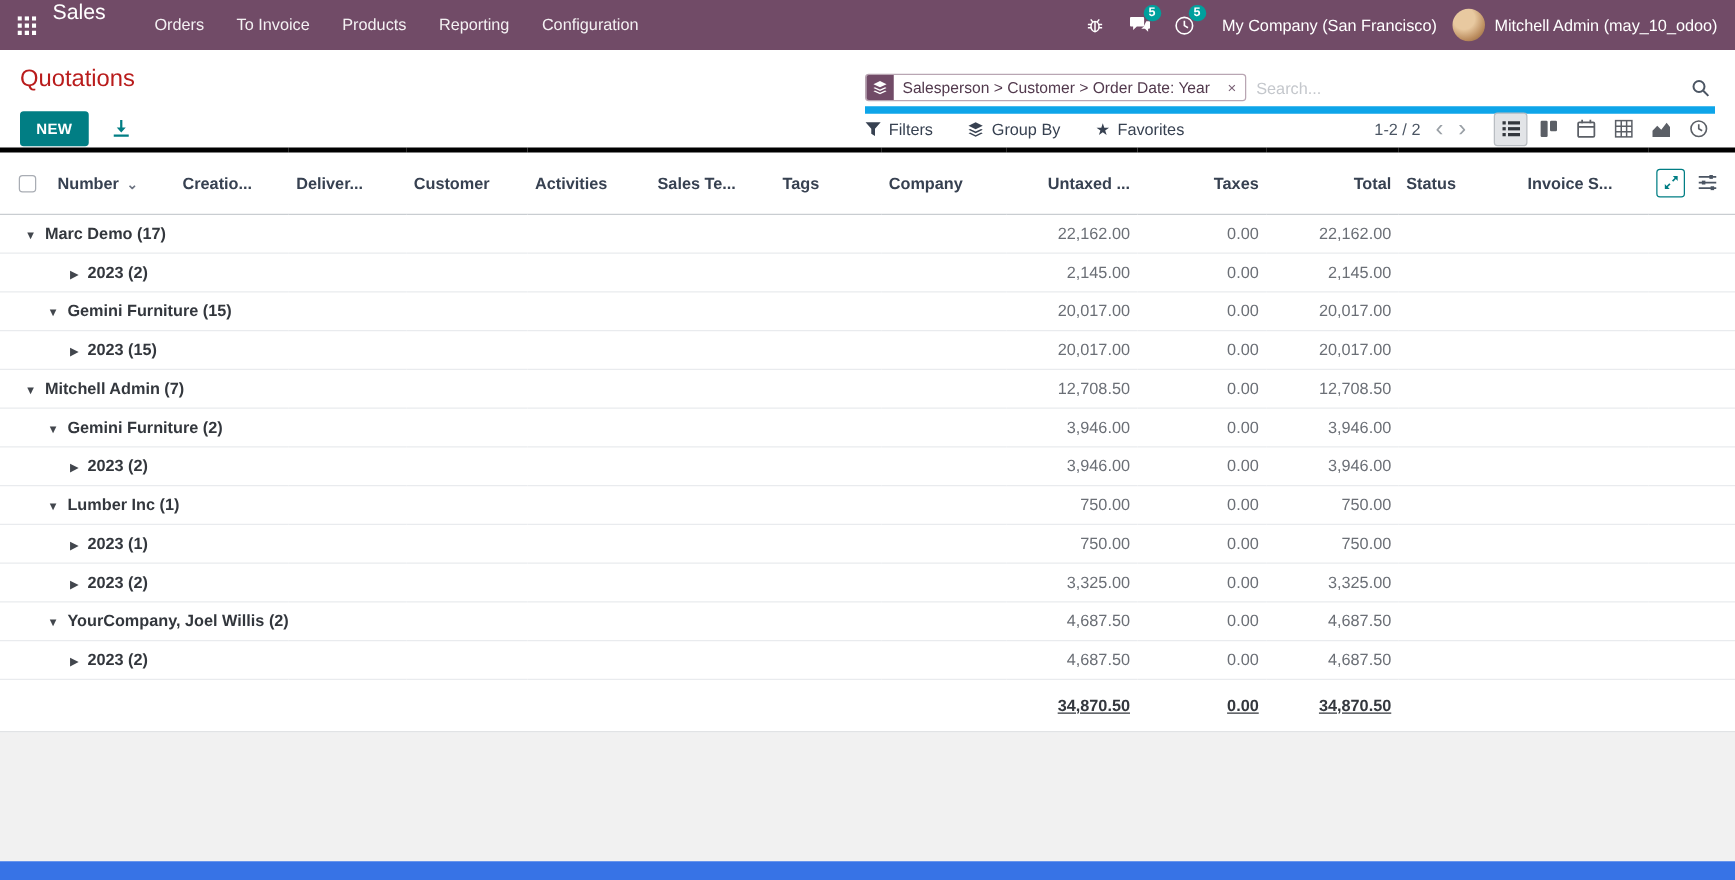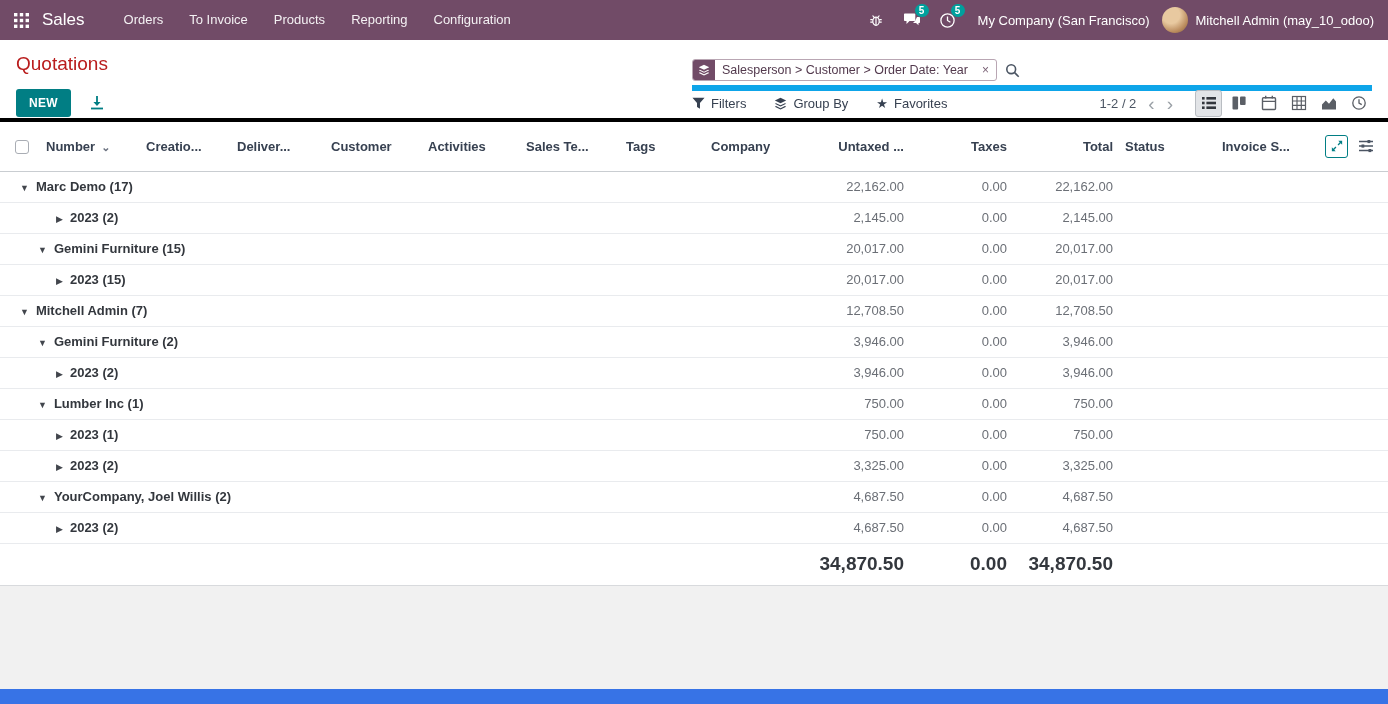--- a/index.html
+++ b/index.html
@@ -10,21 +10,21 @@
     display: flex;
     flex-direction: column;
     font-size: 13px;
     color: #374151;
   }
 
   
   .topbar {
     height: 40px; flex-shrink: 0;
     background: var(--brand, #714B67);
-    display: flex; align-items: center;
+    display: flex; 
     color: #fff;
   }
   .apps-btn { width: 42px; height: 40px; display: flex; align-items: center; justify-content: center; cursor: pointer; }
   .brand-name { font-size: 17px; margin-right: 26px; cursor: pointer; }
   .menus { display: flex; height: 40px; }
   .menu-item { line-height: 40px; padding: 0 13px; font-size: 13px; color: rgba(255,255,255,.92); cursor: pointer; }
   .systray { margin-left: auto; display: flex; align-items: center; height: 40px; }
   .tray-btn { position: relative; width: 36px; height: 40px; display: flex; align-items: center; justify-content: center; cursor: pointer; }
   .badge {
     position: absolute; top: 4px; right: 1px;
@@ -93,21 +93,21 @@
   .expand-btn {
     width: 23px; height: 23px; border: 1px solid var(--primary, #017E84); border-radius: 3px;
     display: flex; align-items: center; justify-content: center; background: #fff; cursor: pointer;
   }
   tbody td { height: 31px; vertical-align: middle; font-size: 13px; overflow: hidden; white-space: nowrap; }
   tbody tr { border-bottom: 1px solid #e9ebee; cursor: pointer; padding-left: 33px; }
   .caret { font-size: 9px; color: #42464d; margin-right: 7px; display: inline-block; }
   .glabel { font-weight: 700; color: #33373d; }
   td.num { text-align: right; padding-right: 6px; }
   .gval { color: #6b6f76; }
-  tfoot td { height: 42px; vertical-align: middle; font-size: 19px; }
+  tfoot td { height: 42px; vertical-align: middle; font-size: 13px; text-decoration: underline; }
   .ftotal { font-weight: 700; color: #33373d; }
   .table-wrap { border-bottom: 1px solid #d8dadd; }
 
   
   .below-area { flex: 1; background: #f1f1f1; }
   .bottom-strip { height: 15px; flex-shrink: 0; background: var(--bottom_strip, #3773E6); }
 
   svg { display: block; }
 </style>
 </head>
@@ -171,20 +171,21 @@
         <div class="facet-icon">
           <svg width="12" height="12" viewBox="0 0 16 16" fill="#fff">
             <path d="M8 1 L15 4.4 8 7.8 1 4.4 Z"></path>
             <path d="M2.6 7.6 L1 8.4 8 11.8 15 8.4 13.4 7.6 8 10.2 Z"></path>
             <path d="M2.6 11.1 L1 11.9 8 15.3 15 11.9 13.4 11.1 8 13.7 Z"></path>
           </svg>
         </div>
         <div class="facet-text">Salesperson &gt; Customer &gt; Order Date: Year</div>
         <div class="facet-remove">×</div>
       </div>
+      <input class="search-input" placeholder="Search..." style="">
       <div class="search-glass">
         <svg width="15" height="15" viewBox="0 0 15 15" fill="none" stroke="#4b5563" stroke-width="1.6">
           <circle cx="6.2" cy="6.2" r="4.4"></circle>
             <path d="M9.6 9.6 L13.7 13.7"></path>
         </svg>
       </div>
     </div>
   </div>
 
   <div class="cp-bottom">

